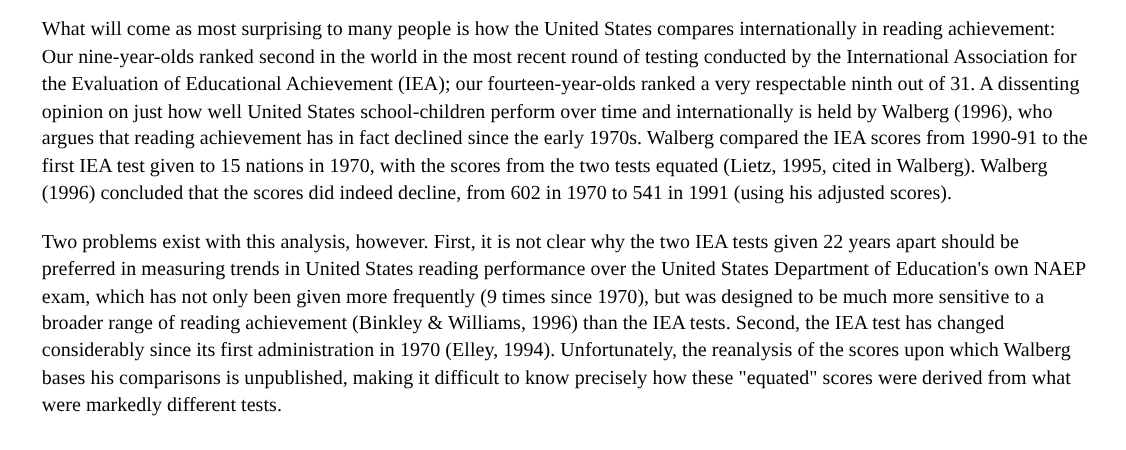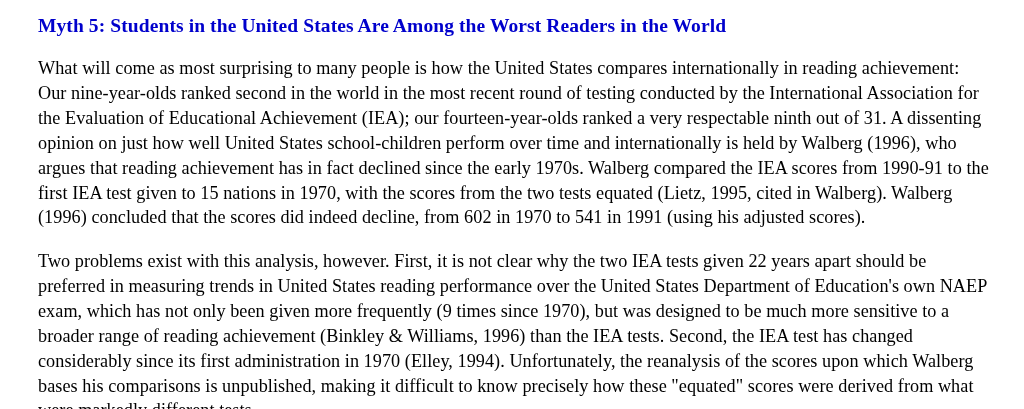--- a/index.html
+++ b/index.html
@@ -39,18 +39,17 @@
     letter-spacing: 0.05px;
   }
   .body-paragraph:last-child {
     margin-bottom: 0;
   }
 </style>
 </head>
 <body>
 
 <div class="page">
-  <h1 class="section-heading">Myth 5: Students in the United States Are Among the Worst Readers in the World</h1>
 
   <p class="body-paragraph">What will come as most surprising to many people is how the United States compares internationally in reading achievement: Our nine-year-olds ranked second in the world in the most recent round of testing conducted by the International Association for the Evaluation of Educational Achievement (IEA); our fourteen-year-olds ranked a very respectable ninth out of 31. A dissenting opinion on just how well United States school-children perform over time and internationally is held by Walberg (1996), who argues that reading achievement has in fact declined since the early 1970s. Walberg compared the IEA scores from 1990-91 to the first IEA test given to 15 nations in 1970, with the scores from the two tests equated (Lietz, 1995, cited in Walberg). Walberg (1996) concluded that the scores did indeed decline, from 602 in 1970 to 541 in 1991 (using his adjusted scores).</p>
 
   <p class="body-paragraph">Two problems exist with this analysis, however. First, it is not clear why the two IEA tests given 22 years apart should be preferred in measuring trends in United States reading performance over the United States Department of Education's own NAEP exam, which has not only been given more frequently (9 times since 1970), but was designed to be much more sensitive to a broader range of reading achievement (Binkley &amp; Williams, 1996) than the IEA tests. Second, the IEA test has changed considerably since its first administration in 1970 (Elley, 1994). Unfortunately, the reanalysis of the scores upon which Walberg bases his comparisons is unpublished, making it difficult to know precisely how these "equated" scores were derived from what were markedly different tests.</p>
 </div>
 
 </body></html>

